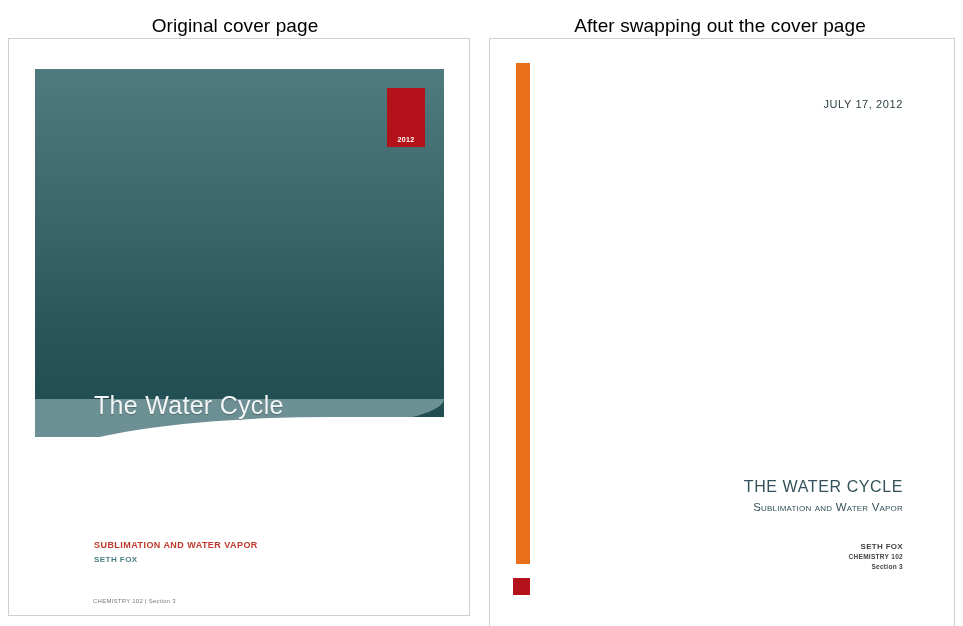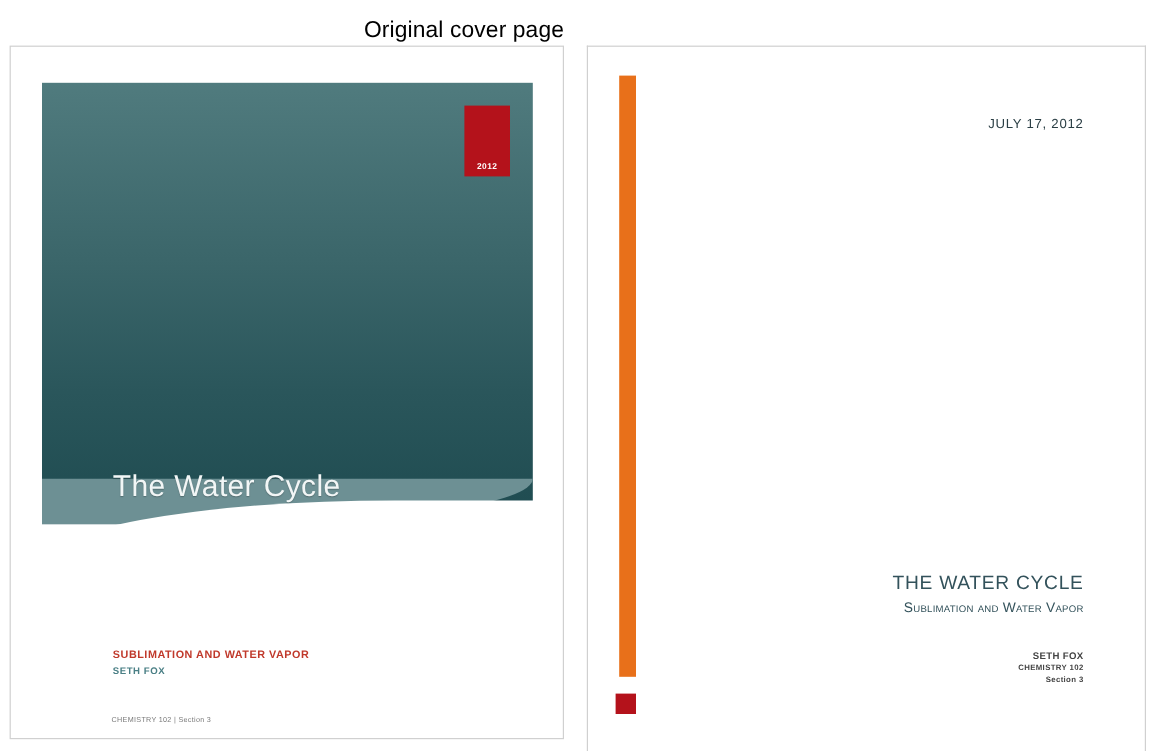--- a/index.html
+++ b/index.html
@@ -17,21 +17,21 @@
     width: 963px;
     height: 626px;
     background: #ffffff;
   }
 
   
   .caption {
     position: absolute;
     font-size: 19px;
     color: #000000;
-    text-align: right;
+    text-align: center;
     font-weight: 400;
     letter-spacing: 0.1px;
     white-space: nowrap;
   }
   #caption-left  { left: 0;   top: 15px; width: 470px; }
   #caption-right { left: 485px; top: 15px; width: 470px; }
 
   
   .page {
     position: absolute;
@@ -223,20 +223,21 @@
     letter-spacing: 0.3px;
   }
 </style>
 </head>
 <body>
 
 <div id="root">
 
   <div id="caption-left" class="caption">Original cover page</div>
 
+  <div id="caption-right" class="caption">After swapping out the cover page</div>
 
   <div id="page-original" class="page">
 
     <div class="teal-block"></div>
     <div class="teal-shadow"></div>
     <div class="teal-curve-mask"></div>
     <div class="teal-curve-mask2"></div>
 
     <div class="year-box">
       <span class="year-text">2012</span>

